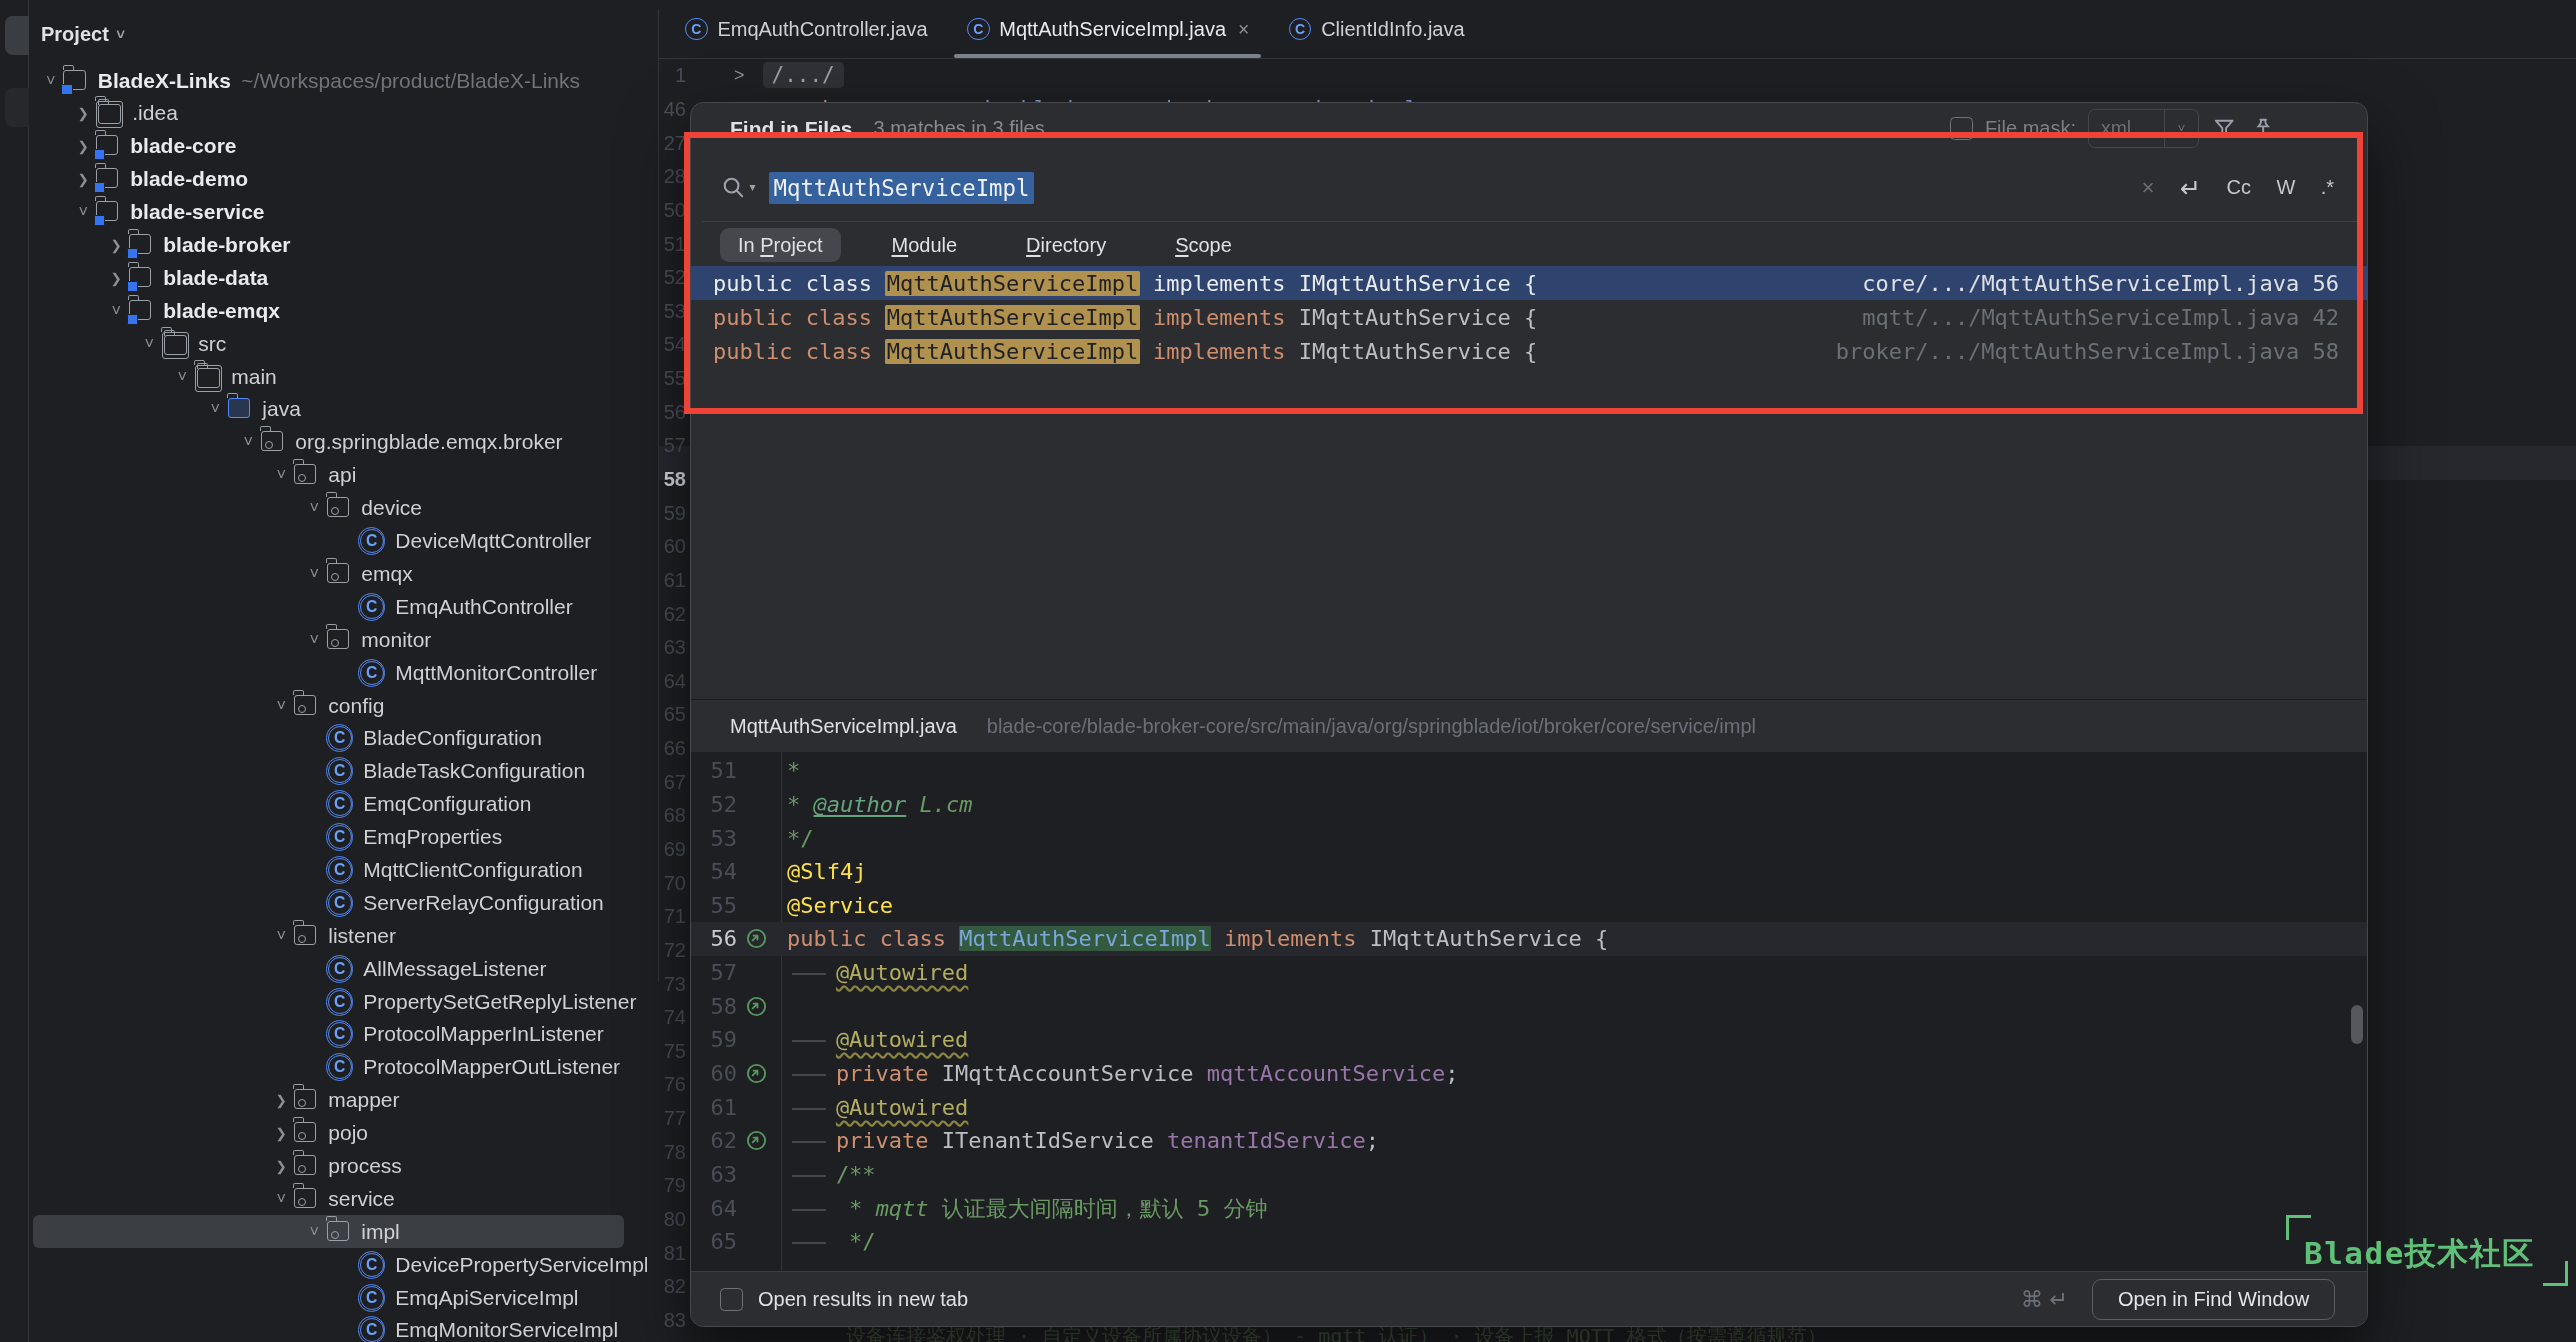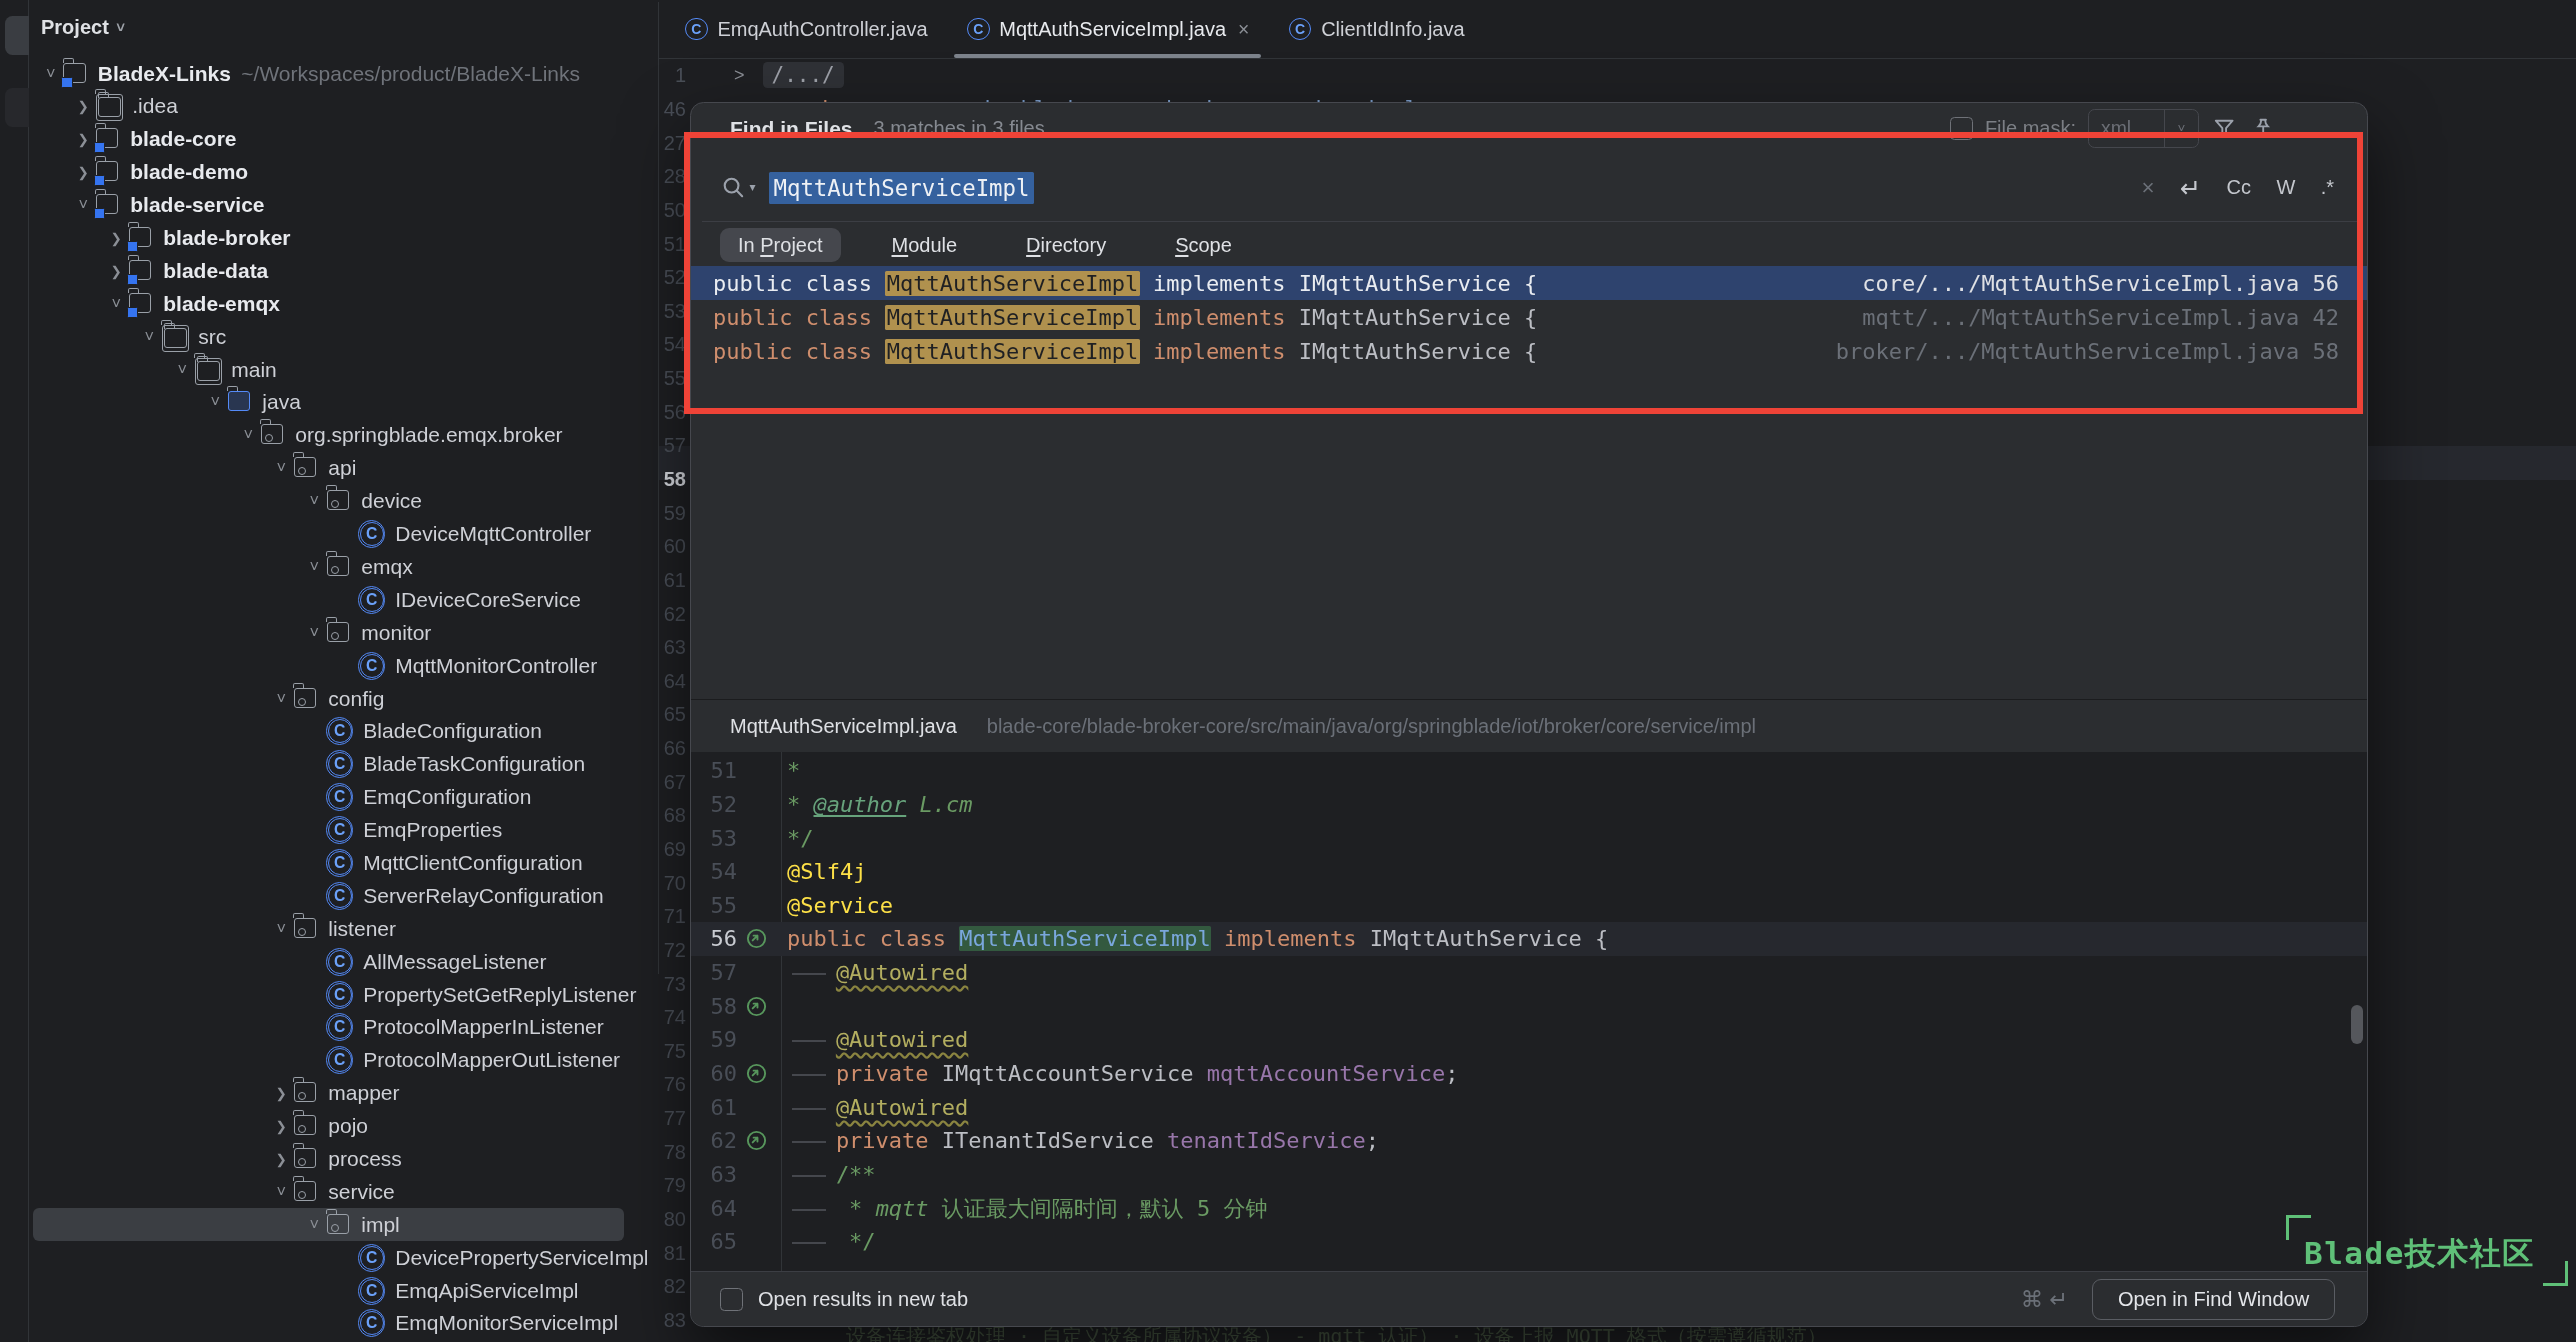--- a/index.html
+++ b/index.html
@@ -8,21 +8,21 @@
   .abs{position:absolute;}
   .mono{font-family:"DejaVu Sans Mono",monospace;}
 
   
   #tool-stripe{left:0;top:0;width:28px;height:1343px;background:#1e1f22;border-right:0.7px solid #313438;}
   .stripe-slot{position:absolute;left:4.5px;width:34px;height:39px;border-radius:7.5px;}
   .stripe-slot.active{background:#3a3d42;}
   .stripe-slot.idle{background:#27282c;}
 
   
-  #project-panel{left:29px;top:2px;width:629px;height:972px;background:#1e1f22;border-right:0.7px solid #313438;}
+  #project-panel{left:29px;top:9px;width:629px;height:972px;background:#1e1f22;border-right:0.7px solid #313438;}
   #project-header{position:absolute;left:12px;top:9px;height:33px;display:flex;align-items:center;gap:7.5px;
                   font-size:20px;font-weight:bold;color:#dfe1e5;}
   #project-header .hdr-chev{color:#9da1a8;font-size:15px;}
   .tree-row{position:absolute;height:33px;display:flex;align-items:center;white-space:nowrap;font-size:21px;color:#ced0d6;}
   .tree-row .chev{width:22.4px;text-align:center;color:#8b8f96;font-size:16.4px;flex:0 0 22.4px;}
   .tree-row .t-ico{width:25.4px;height:25.4px;flex:0 0 25.4px;margin-right:10.5px;position:relative;}
   .tree-row .lbl{line-height:33px;}
   .tree-row .lbl.bold{font-weight:bold;color:#e8eaee;}
   .tree-row .sub{color:#6f737a;margin-left:10.5px;}
   .sel-bar{position:absolute;left:3.7px;width:591px;height:33px;background:#3b3e43;border-radius:6px;}
@@ -271,21 +271,21 @@
             <span class="ico-folder"></span>
             <span class="pkg-dot"></span>
           </span>
           <span class="lbl">emqx</span>
         </div>
         <div class="tree-row" style="top: 581px; left: 306px;">
           <span class="chev"></span>
           <span class="t-ico ico-class">
             <span class="ico-class">C</span>
           </span>
-          <span class="lbl">IDeviceCoreService</span>
+          <span class="lbl">EmqAuthController</span>
         </div>
         <div class="tree-row" style="top: 614px; left: 274px;">
           <span class="chev">˅</span>
           <span class="t-ico ico-pkg">
             <span class="ico-folder"></span>
             <span class="pkg-dot"></span>
           </span>
           <span class="lbl">monitor</span>
         </div>
         <div class="tree-row" style="top: 647px; left: 306px;">

